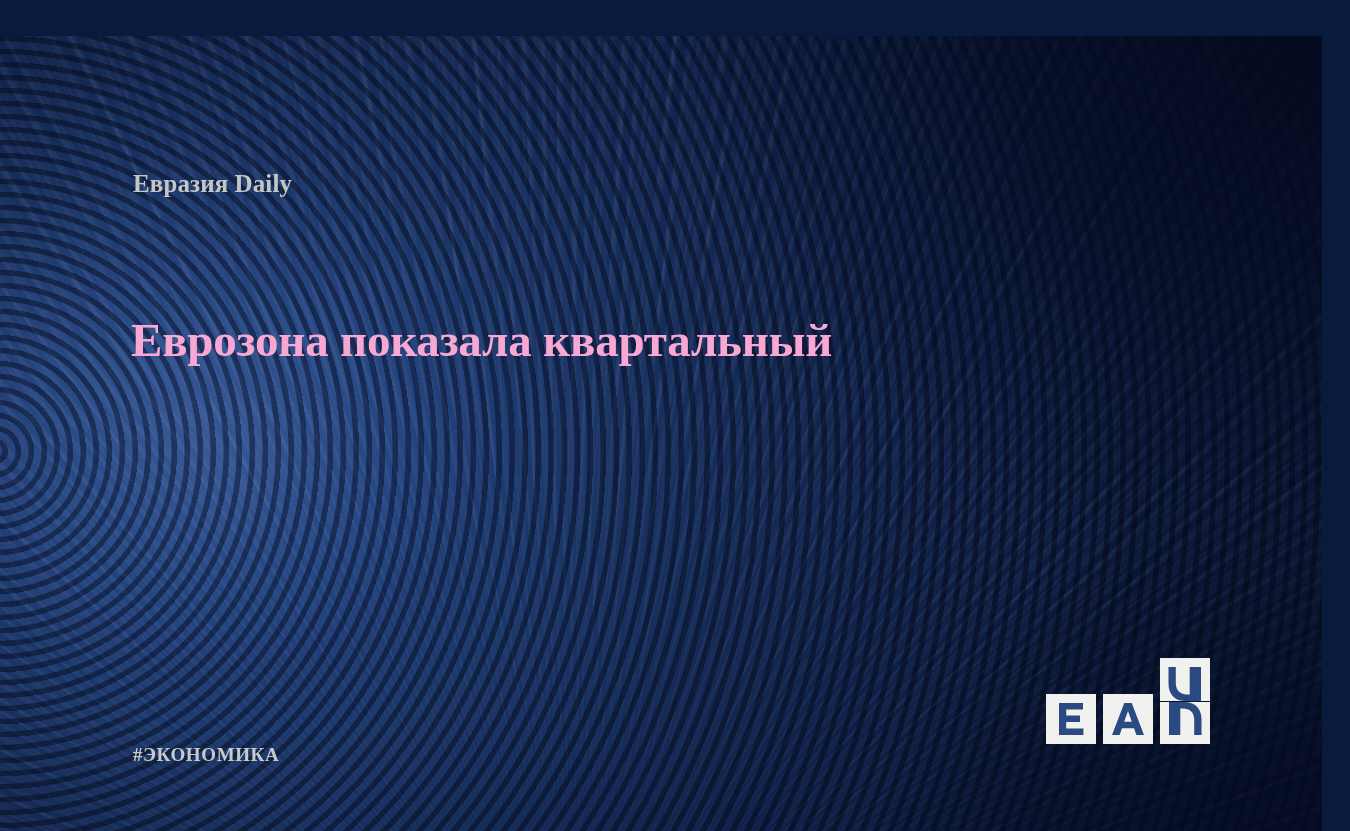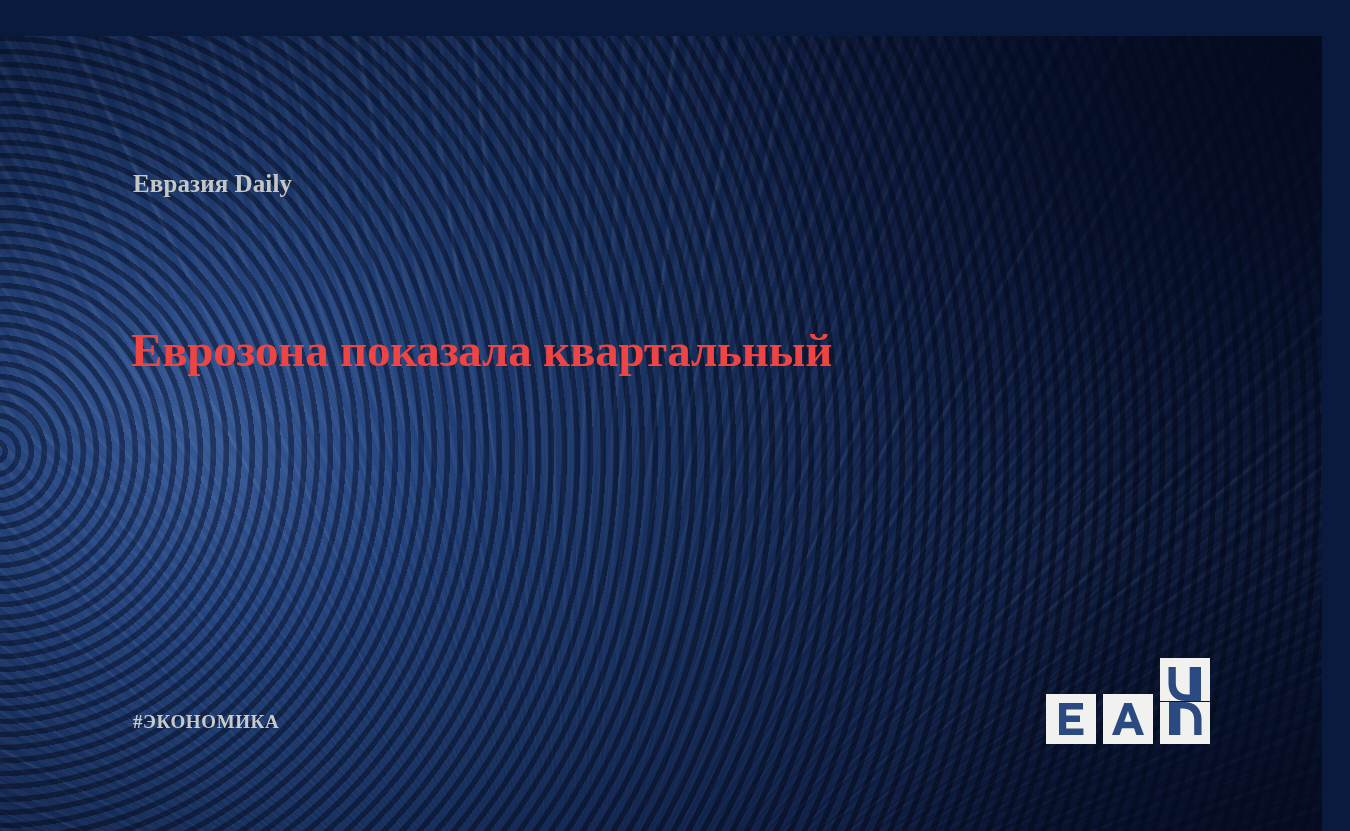--- a/index.html
+++ b/index.html
@@ -115,34 +115,34 @@
     font-size: 25px;
     font-weight: bold;
     color: #c5c7c6;
     letter-spacing: 0.1px;
     white-space: nowrap;
   }
 
   #headline {
     position: absolute;
     left: 131px;
-    top: 278px;
+    top: 268px;
     width: 930px;
     font-size: 47px;
     font-weight: bold;
     line-height: 72px;
-    color: #ef4444;
+    color: #f9a8d4;
     letter-spacing: -0.2px;
   }
   #headline .hl-line { display: block; white-space: nowrap; }
 
   #hashtag {
     position: absolute;
     left: 133px;
-    top: 675px;
+    top: 708px;
     font-size: 19px;
     font-weight: bold;
     color: #c9cbca;
     letter-spacing: 0.6px;
     white-space: nowrap;
   }
 
   
   #logo {
     position: absolute;

